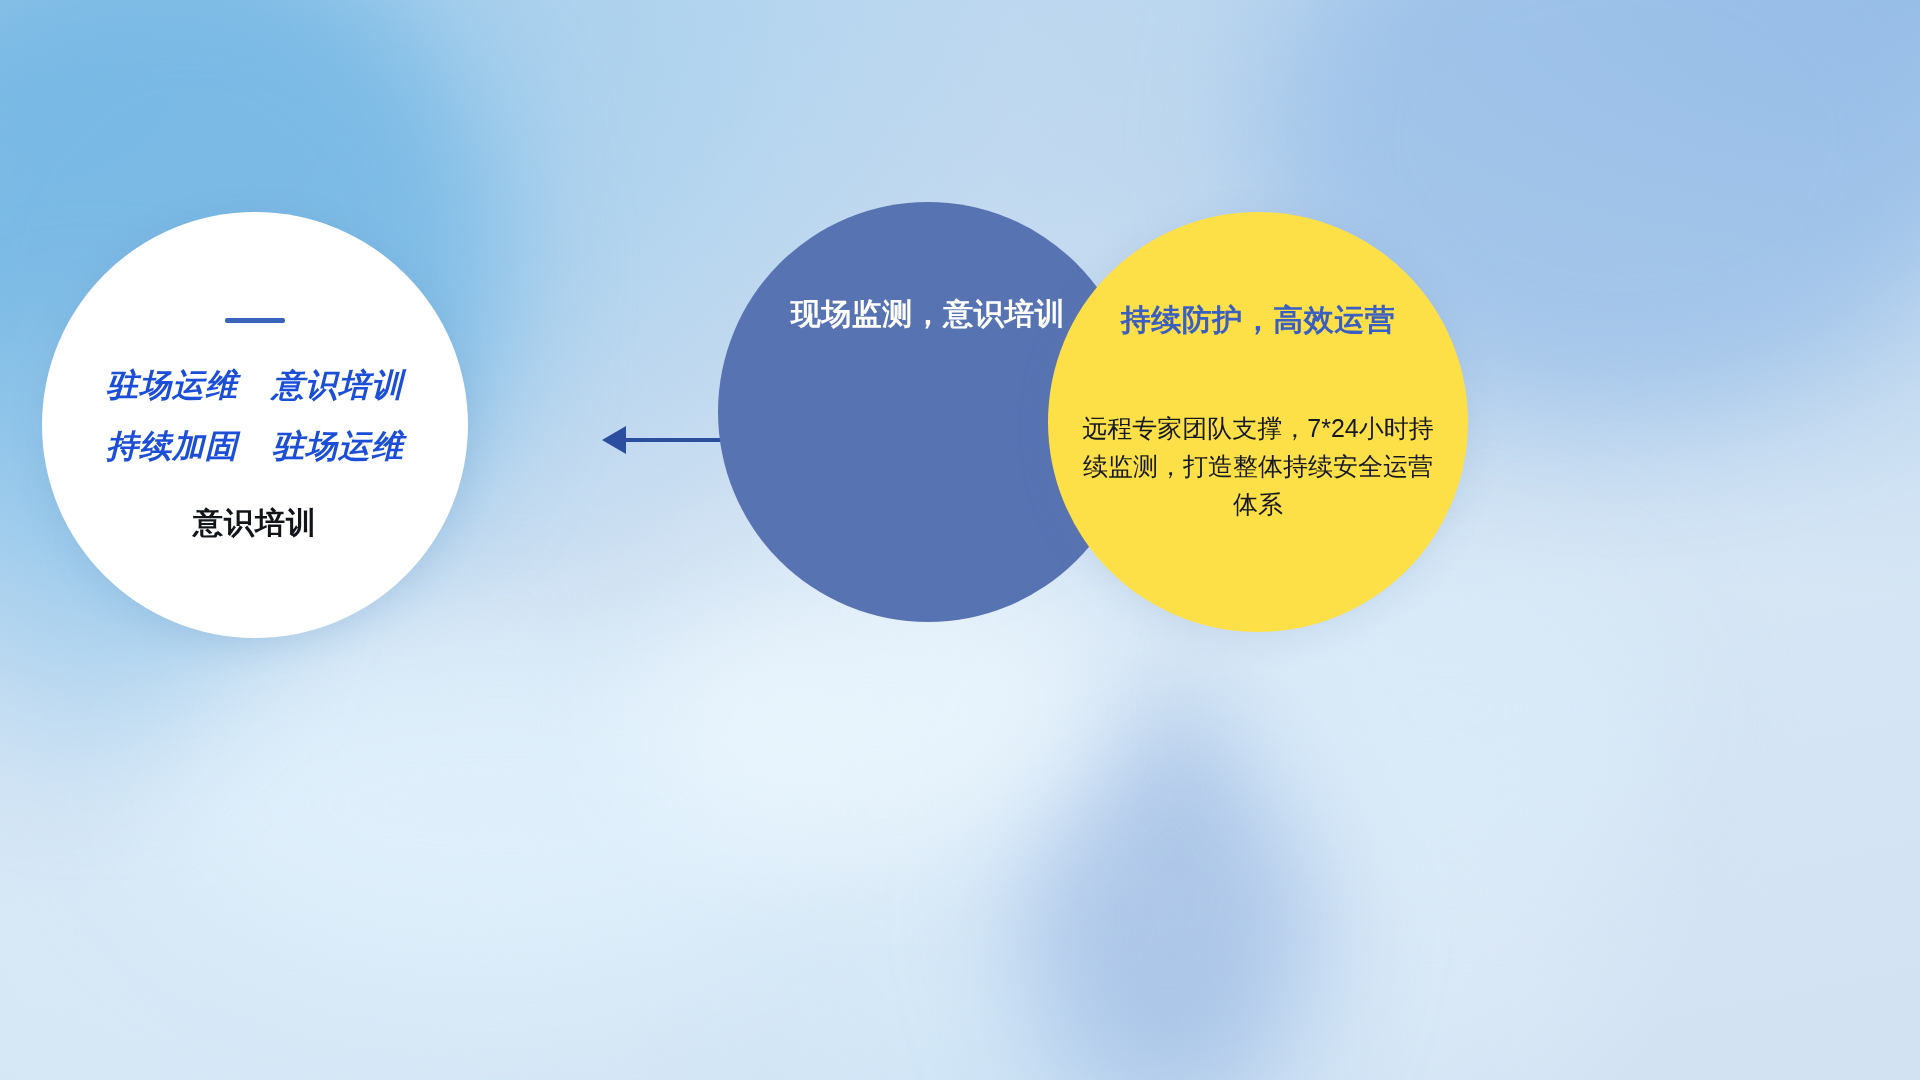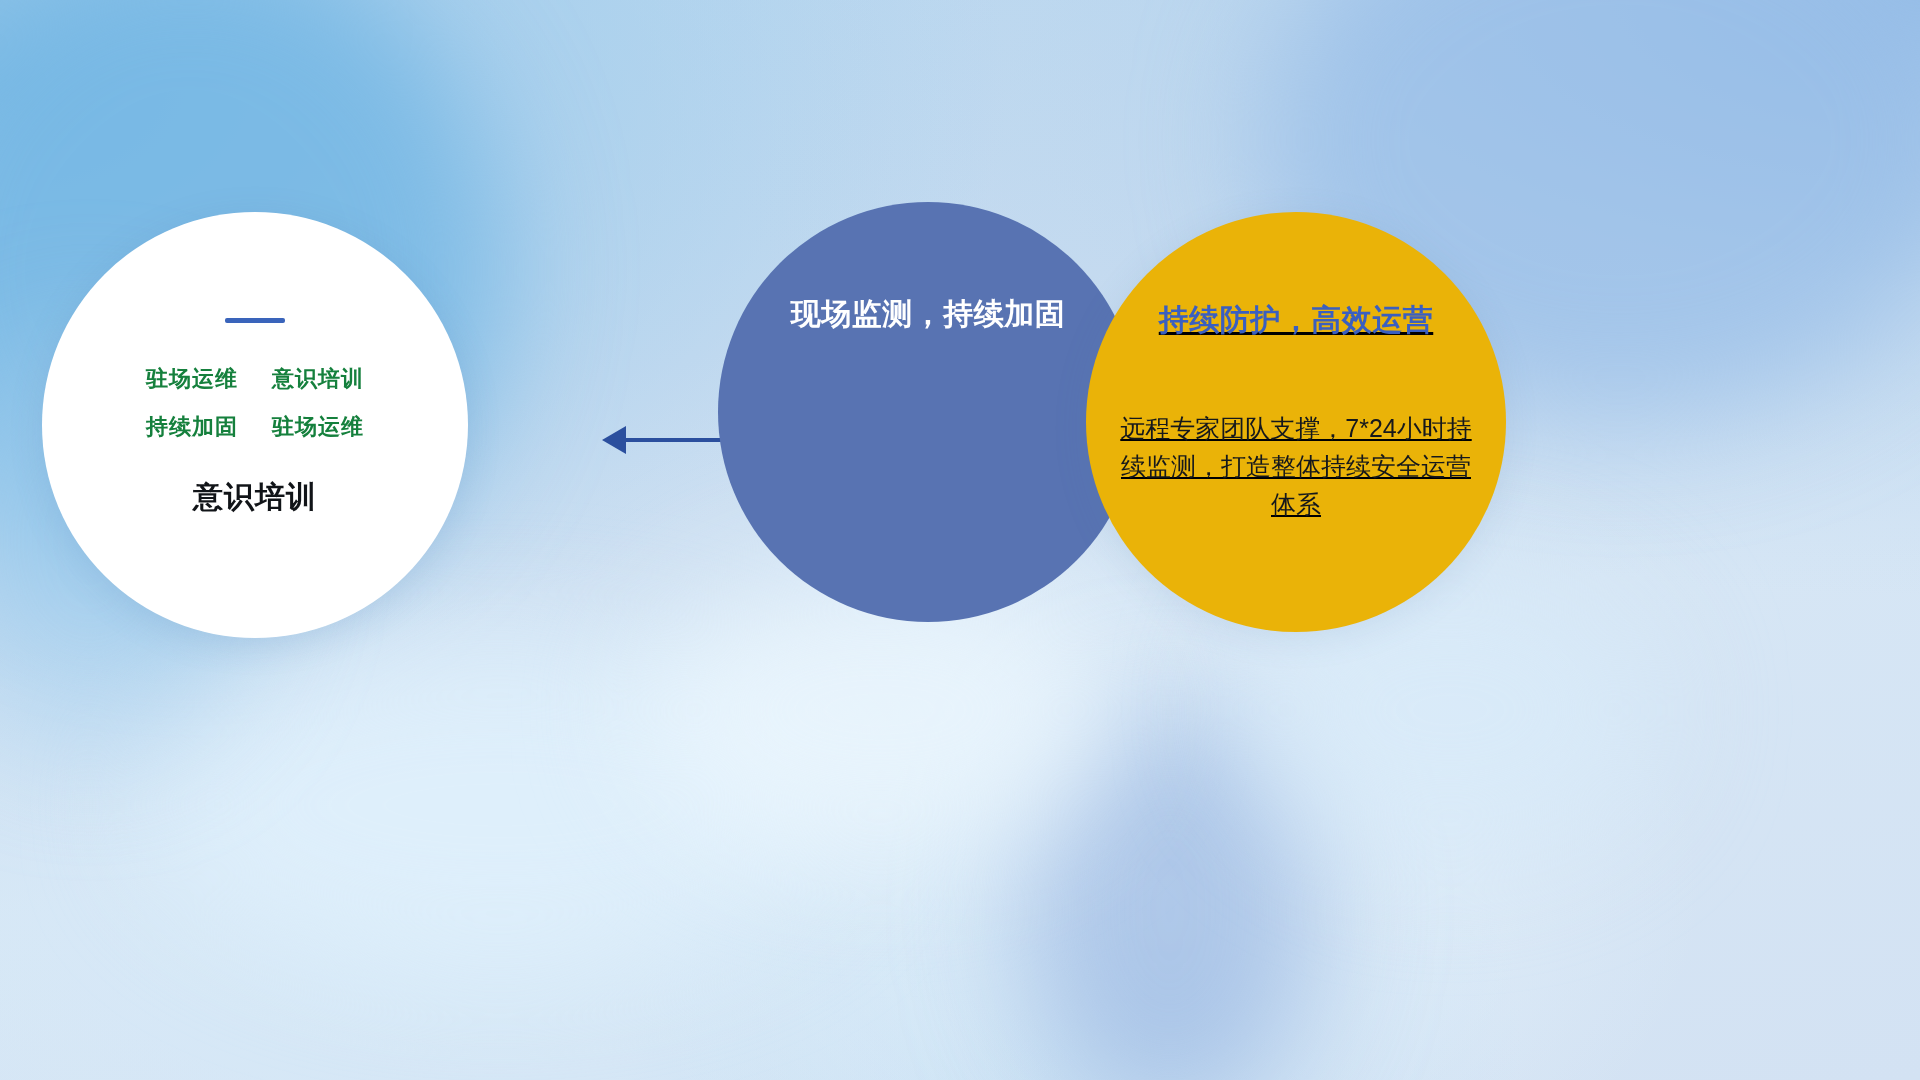--- a/index.html
+++ b/index.html
@@ -52,26 +52,27 @@
     padding-top:106px;
   }
   #left-dash {
     width:60px; height:5px; border-radius:2px;
     background:#3a64bb;
     margin-bottom:42px;
   }
   .kw-row {
     display:flex;
     gap:34px;
-    font-size:22px;
+    font-size:32px;
     font-weight:bold;
-    color:#15803d;
+    color:#1d4ed8;
     letter-spacing:1px;
     line-height:1.28;
     margin-bottom:20px;
+    font-style:italic;
   }
   .kw-single {
     font-size:30px; font-weight:bold; color:#111418;
     letter-spacing:1px; margin-top:16px;
   }
 
   
   #circle-mid {
     left:718px; top:202px; width:420px; height:420px;
     background:#5873b2;
@@ -84,27 +85,26 @@
     letter-spacing:0.5px; white-space:nowrap;
   }
   #circle-mid .c-body {
     margin-top:60px;
     font-size:25px; color:#ffffff; line-height:1.52;
     width:300px;
   }
 
   
   #circle-right {
-    left:1086px; top:212px; width:420px; height:420px;
-    background:#eab308;
+    left:1048px; top:212px; width:420px; height:420px;
+    background:#fde047;
     box-shadow:0 6px 34px rgba(86,126,176,0.14);
     z-index:3;
     justify-content:flex-start;
     padding-top:88px;
-    text-decoration:underline;
   }
   #circle-right .c-title {
     font-size:30px; font-weight:bold; color:#3a5fc0;
     letter-spacing:0.5px; white-space:nowrap;
   }
   #circle-right .c-body {
     margin-top:68px;
     font-size:25px; color:#15181c; line-height:1.52;
     width:352px;
   }
@@ -143,21 +143,21 @@
 
     <div class="kw-row">
       <span>持续加固</span>
       <span>驻场运维</span>
     </div>
 
     <div class="kw-single">意识培训</div>
   </div>
 
   <div class="circle" id="circle-mid">
-    <div class="c-title">现场监测，持续加固</div>
+    <div class="c-title">现场监测，意识培训</div>
   </div>
 
   <div class="circle" id="circle-right">
     <div class="c-title">持续防护，高效运营</div>
     <div class="c-body">远程专家团队支撑，7*24小时持续监测，打造整体持续安全运营体系</div>
   </div>
 
 </div>
 
 </body></html>

